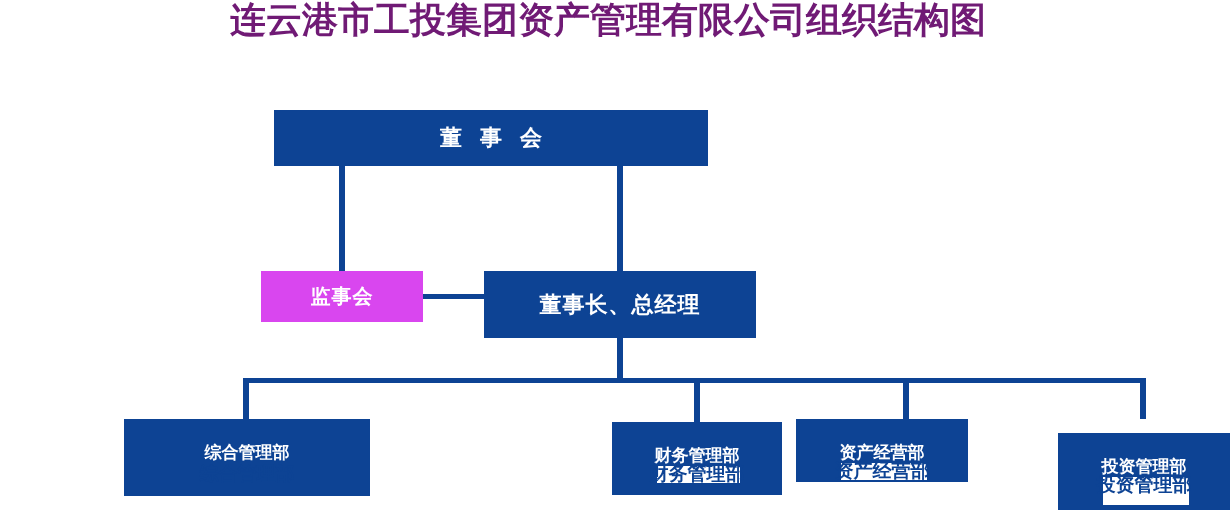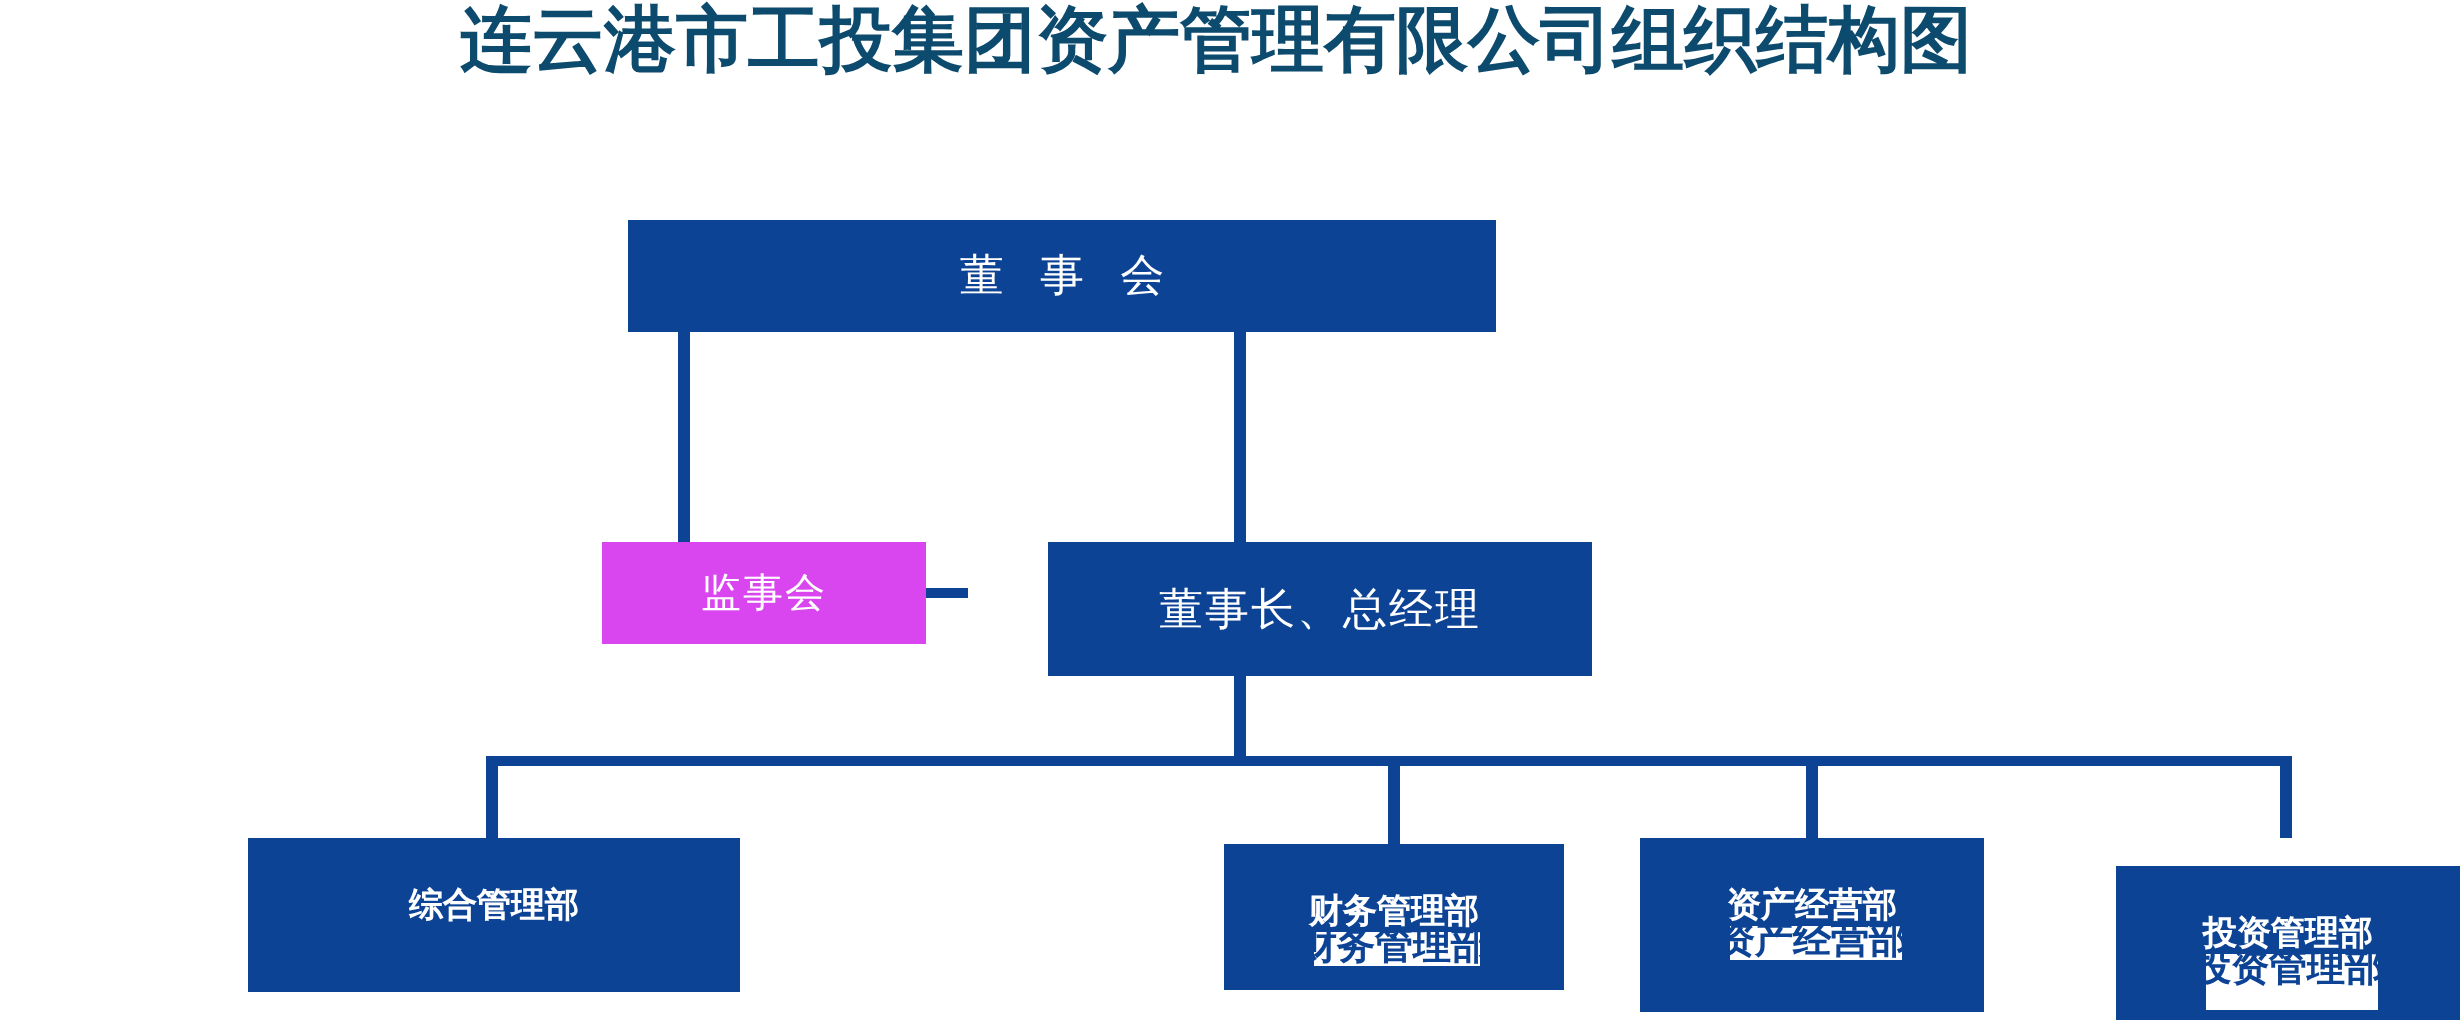--- a/index.html
+++ b/index.html
@@ -26,37 +26,36 @@
   
   .chart-title {
     position: absolute;
     left: 230px;
     top: 0px;
     width: 770px;
     height: 42px;
     line-height: 40px;
     font-size: 36px;
     font-weight: 700;
-    color: #0c4a6e;
+    color: #701a75;
     white-space: nowrap;
     letter-spacing: 0px;
   }
 
   
   .node {
     position: absolute;
     box-sizing: border-box;
     display: flex;
     align-items: center;
     justify-content: center;
     color: #ffffff;
-    font-weight: 400;
+    font-weight: 700;
     text-align: right;
     z-index: 3;
-    margin-left: 40px;
   }
   .node .node-label {
     display: block;
     white-space: nowrap;
   }
 
   .node-board {
     left: 274px;
     top: 110px;
     width: 434px;
@@ -121,21 +120,21 @@
     font-size: 19px;
     font-weight: 700;
     white-space: nowrap;
     line-height: 19px;
     z-index: 6;
     overflow: hidden;
   }
 
   .dept-1 { left: 124px; top: 419px; width: 246px; height: 77px; }
   .dept-2 { left: 612px; top: 422px; width: 170px; height: 73px; }
-  .dept-3 { left: 820px; top: 419px; width: 172px; height: 87px; }
+  .dept-3 { left: 796px; top: 419px; width: 172px; height: 63px; }
   .dept-4 { left: 1058px; top: 433px; width: 172px; height: 77px; }
   .dept-2 .dept-overlay { left: 45px; top: 44px; width: 83px; height: 17px; }
   .dept-3 .dept-overlay { left: 45px; top: 44px; width: 86px; height: 17px; }
   .dept-4 .dept-overlay { left: 45px; top: 44px; width: 86px; height: 28px; }
   .dept-2 .dept-label-blue { top: 42px; }
   .dept-3 .dept-label-blue { top: 42px; }
   .dept-4 .dept-label-blue { top: 42px; }
 
   
   .conn {

